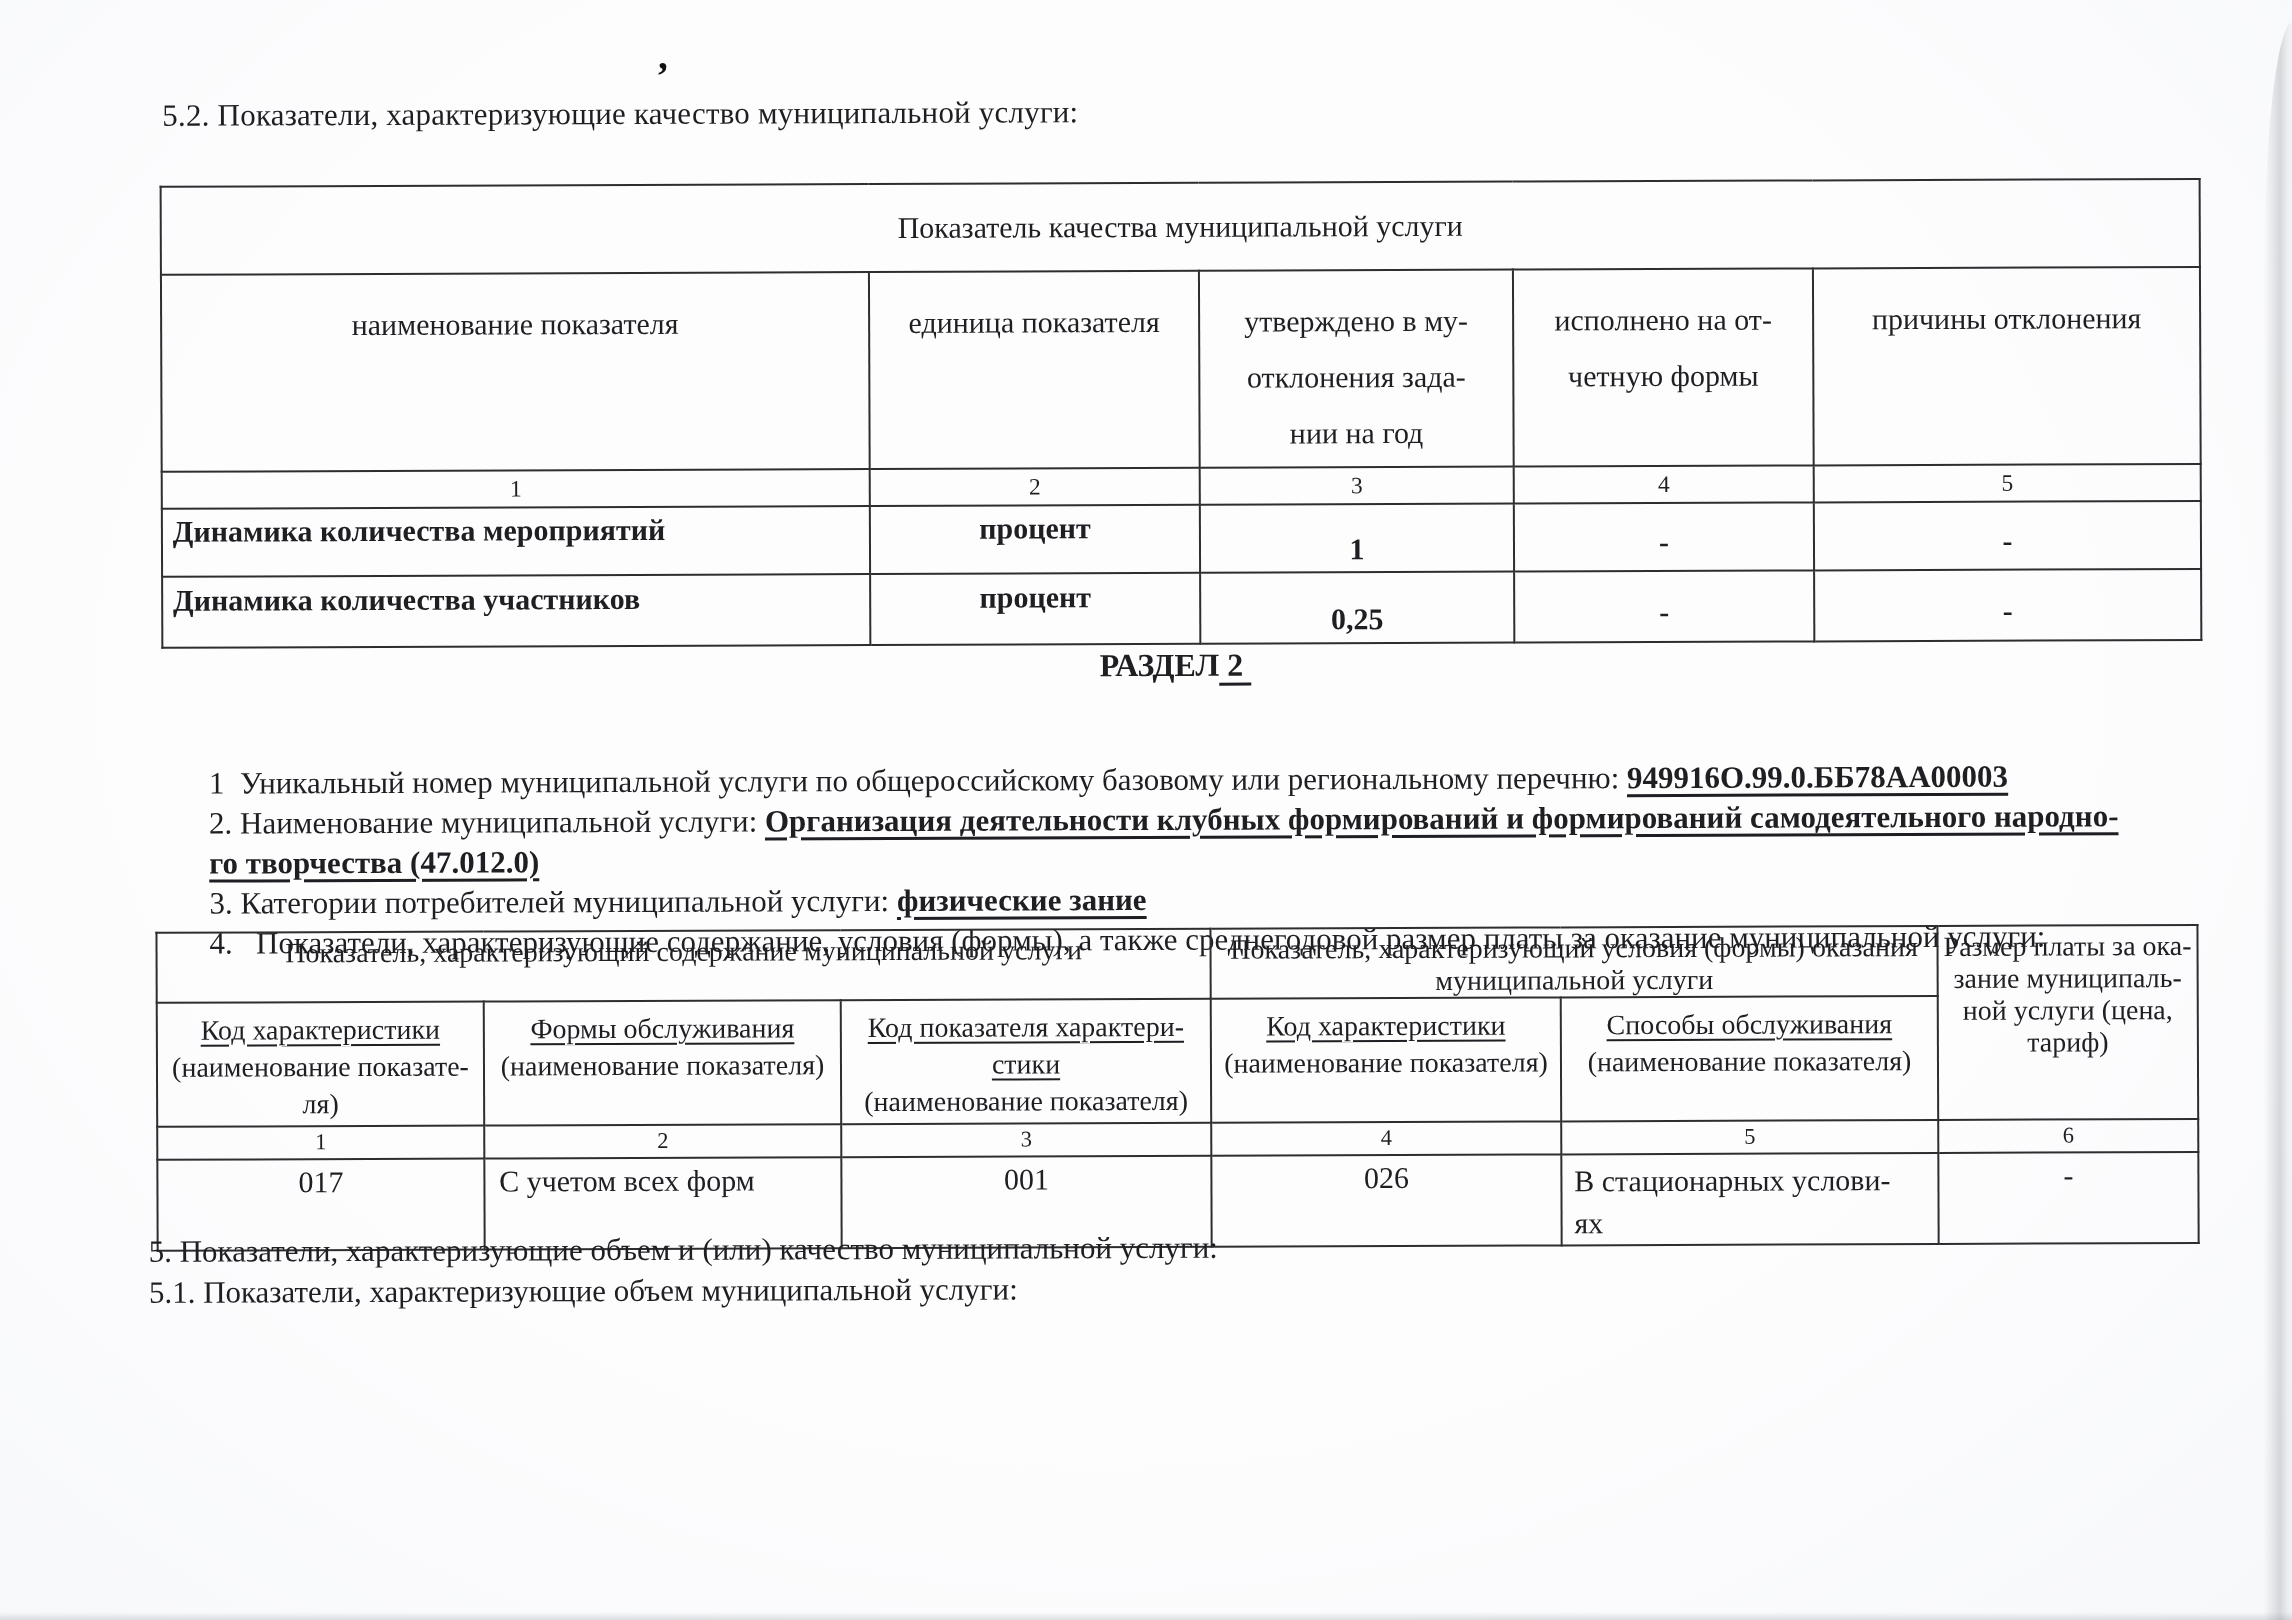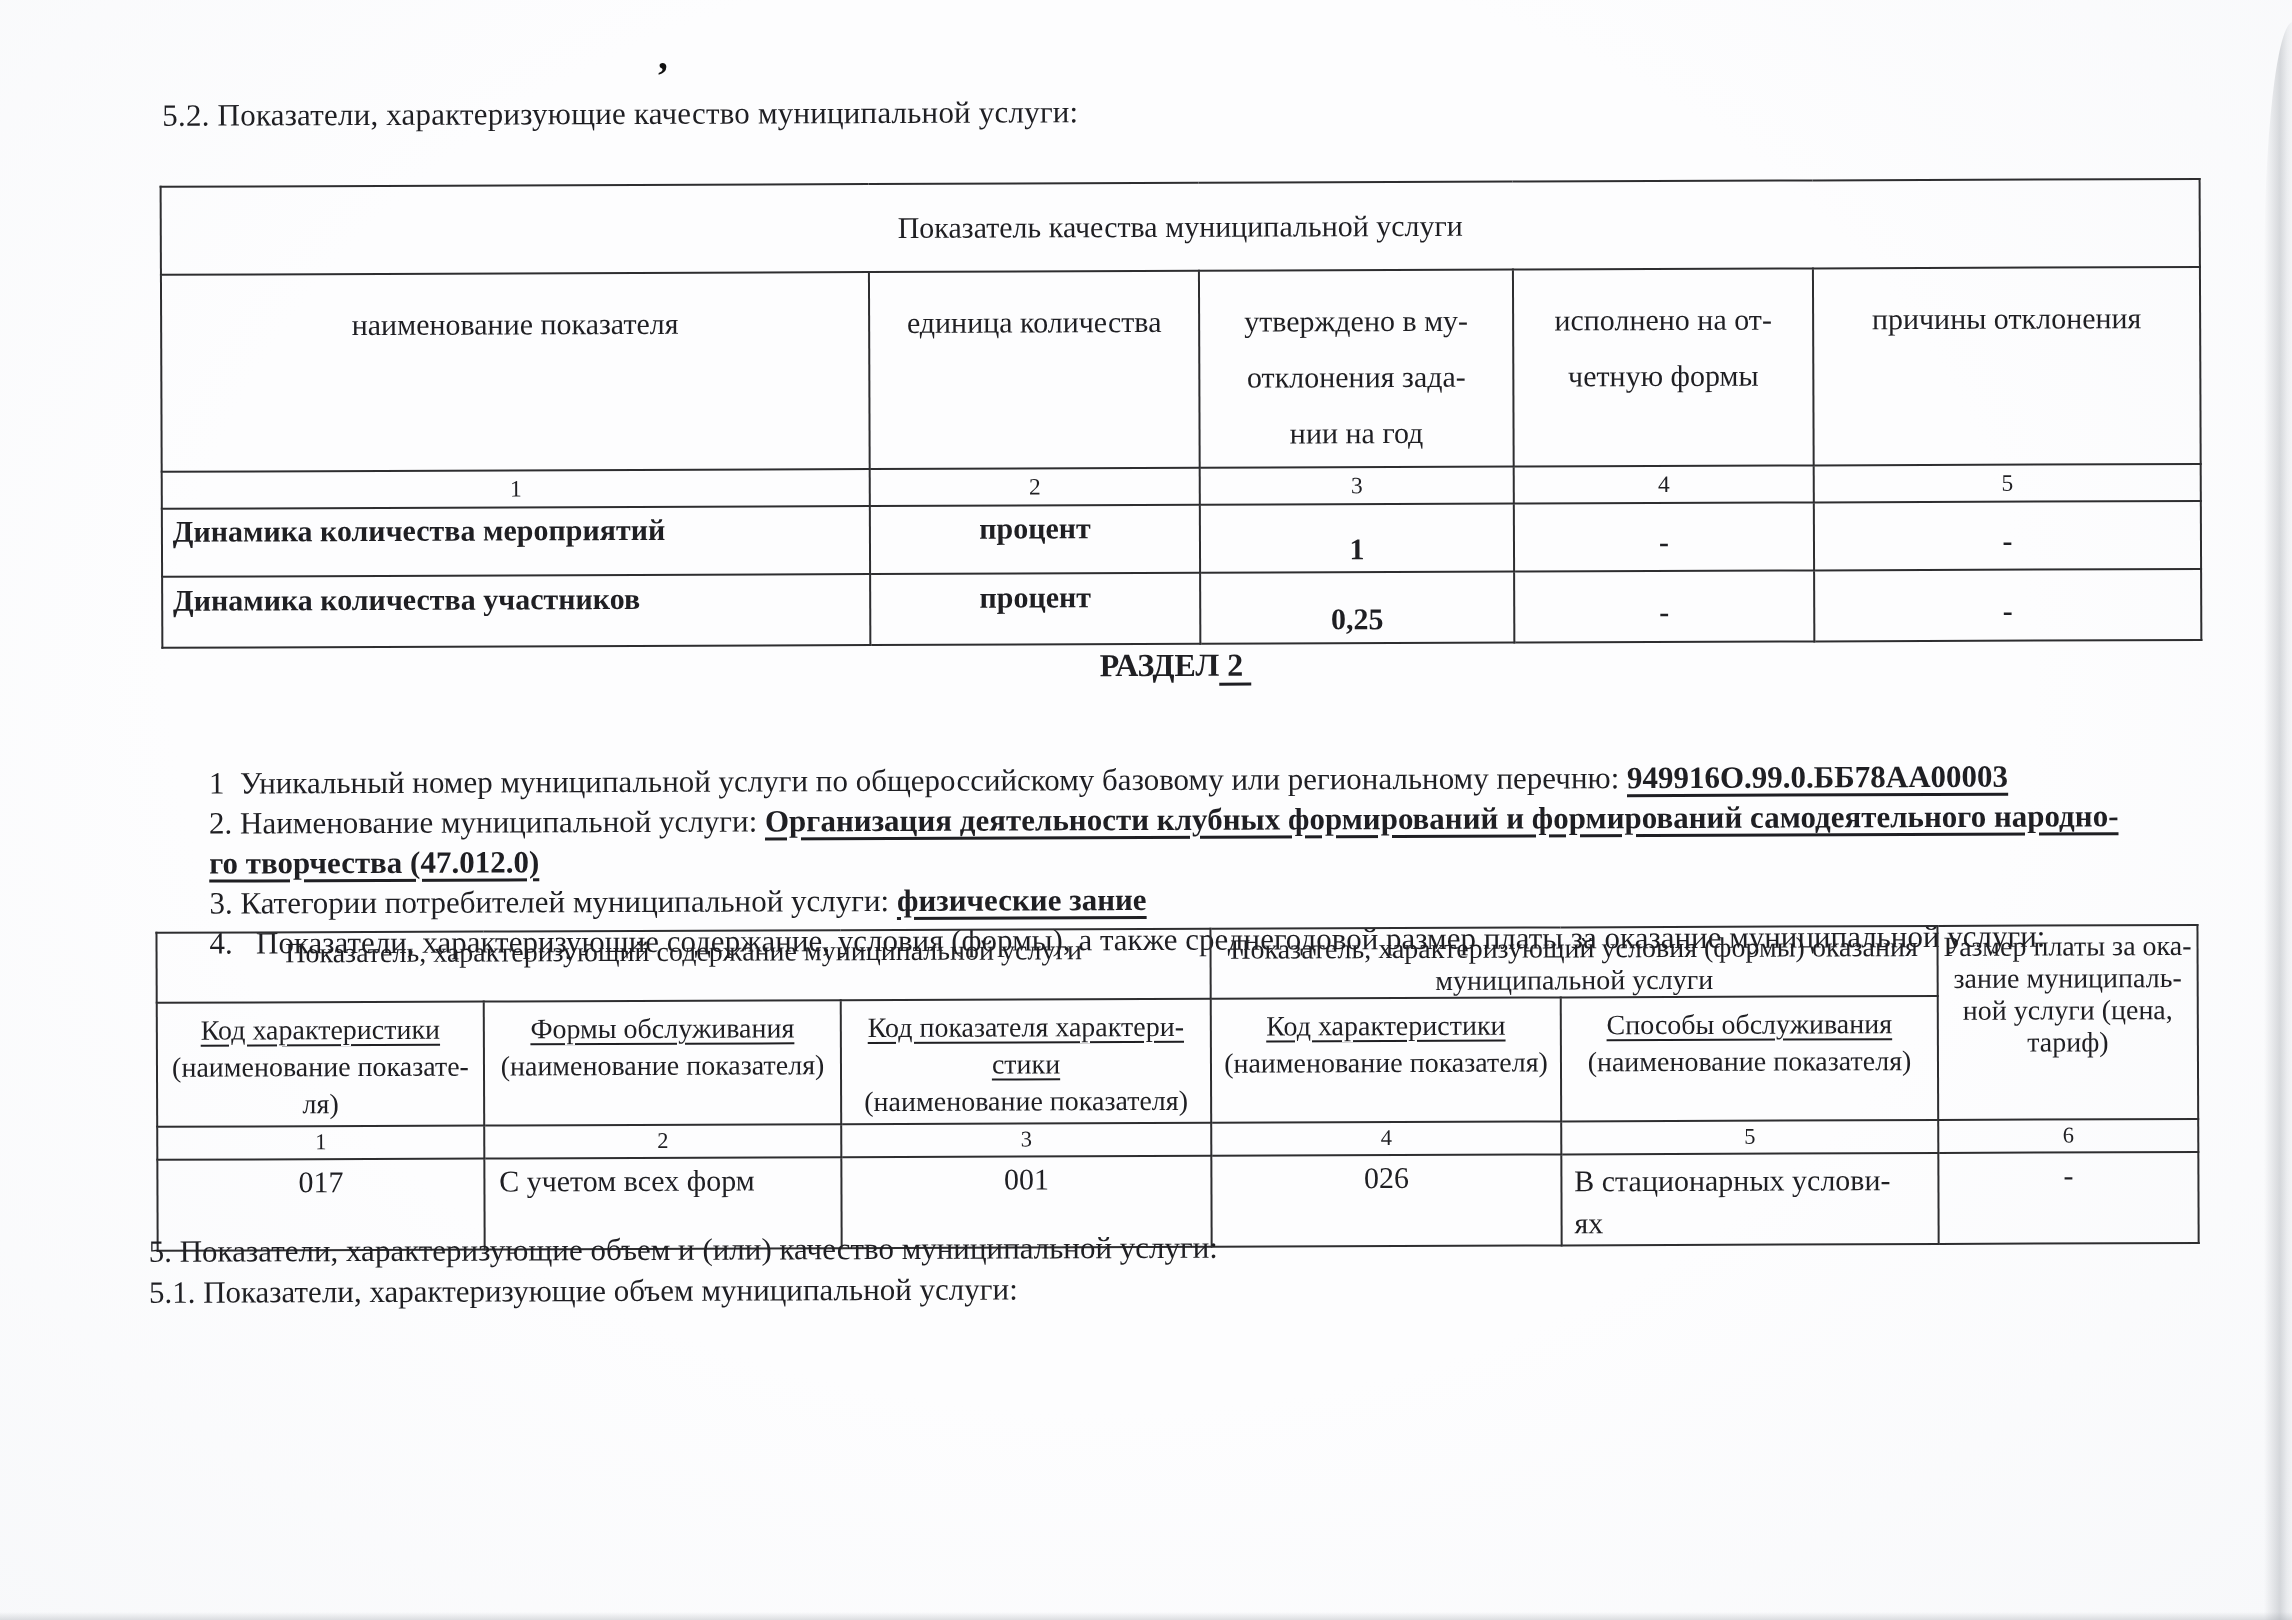--- a/index.html
+++ b/index.html
@@ -139,21 +139,21 @@
           <col style="width:314px">
           <col style="width:300px">
           <col style="width:387px">
       </colgroup>
       <tbody>
         <tr class="r-title">
           <td colspan="5">Показатель качества муниципальной услуги</td>
         </tr>
         <tr class="r-head">
           <td class="pre">наименование показателя</td>
-          <td class="pre">единица количества</td>
+          <td class="pre">единица показателя</td>
           <td class="pre">утверждено в му-
 отклонения зада-
 нии на год</td>
           <td class="pre">исполнено на от-
 четную формы</td>
           <td class="pre">причины отклонения</td>
         </tr>
         <tr class="r-nums">
           <td>1</td>
           <td>2</td>

